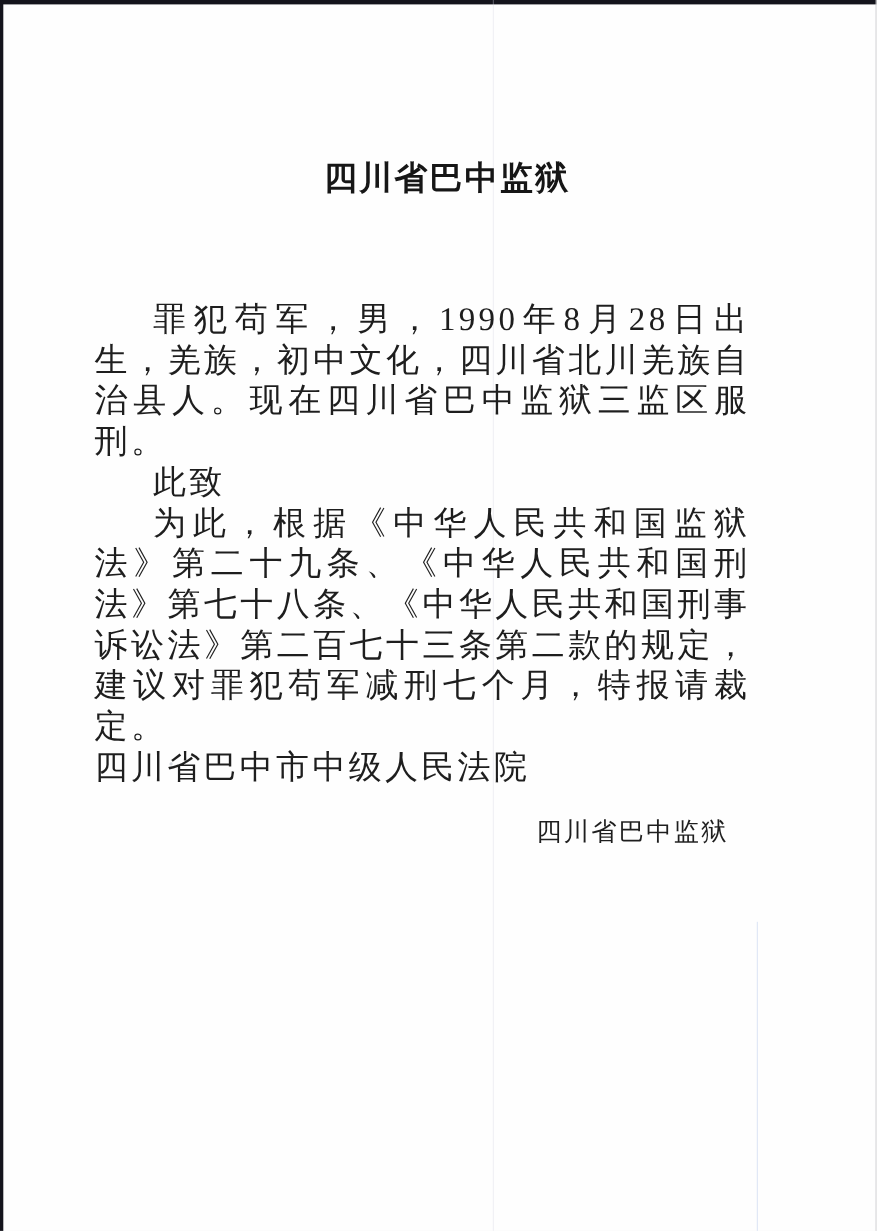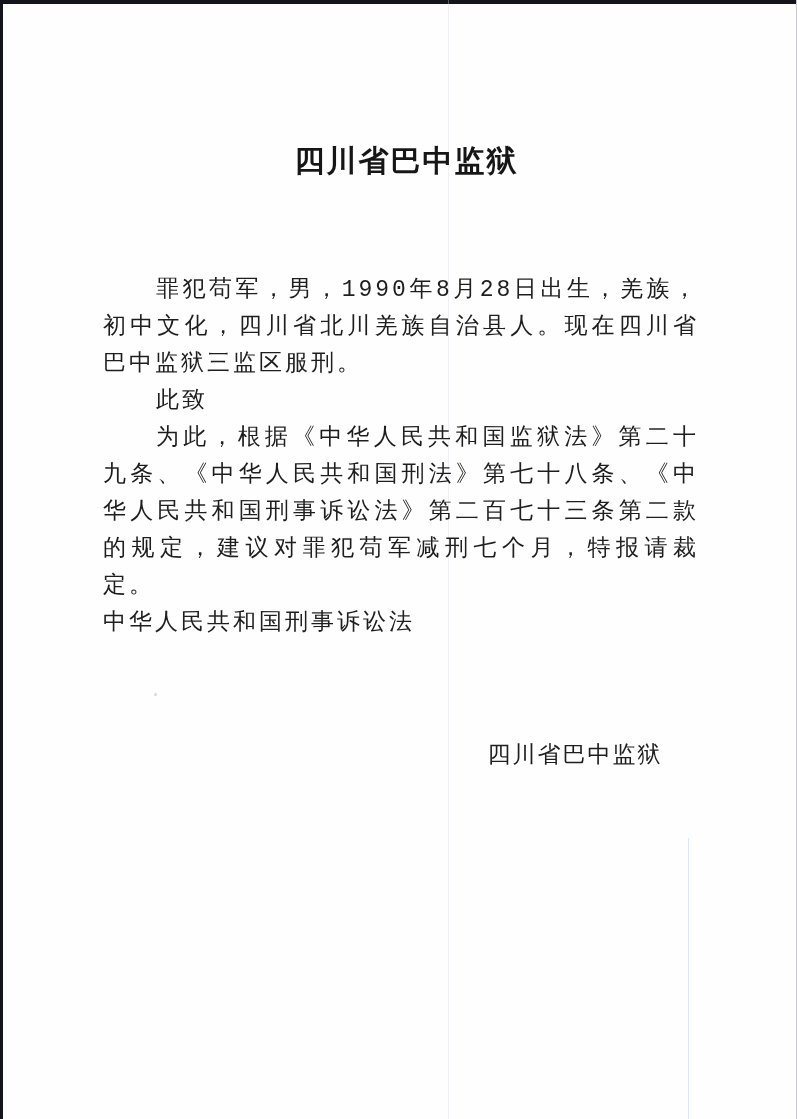--- a/index.html
+++ b/index.html
@@ -7,21 +7,21 @@
     padding: 0;
     background: #e9e9e9;
   }
   .page {
     position: relative;
     width: 797px;
     height: 1119px;
     margin: 0;
     background: #fefefe;
     overflow: hidden;
-    font-family: Liberation Mono, monospace;
+    font-family: Liberation Serif, serif;
     color: #1e1e1e;
   }
   
   .edge-top {
     position: absolute;
     top: 0; left: 0;
     width: 100%; height: 4px;
     background: #14141c;
   }
   .edge-left {
@@ -68,23 +68,23 @@
     font-weight: 700;
     font-size: 30px;
     line-height: 44px;
     letter-spacing: 2px;
     color: #161616;
   }
   
   .body-block {
     position: absolute;
     top: 272px;
-    left: 103px;
+    left: 86px;
     width: 596px;
-    font-size: 23px;
+    font-size: 30px;
     line-height: 37px;
     letter-spacing: 3px;
   }
   .body-block p {
     margin: 0;
     text-align: justify;
     text-justify: inter-ideograph;
   }
   .body-block p.indent {
     text-indent: 53px;
@@ -117,20 +117,20 @@
   <div class="speck"></div>
 
   <div class="title-block">
     <div>四川省巴中监狱</div>
   </div>
 
   <div class="body-block">
     <p class="indent">罪犯苟军，男，1990年8月28日出生，羌族，初中文化，四川省北川羌族自治县人。现在四川省巴中监狱三监区服刑。</p>
     <p class="indent no-justify">此致</p>
     <p class="indent">为此，根据《中华人民共和国监狱法》第二十九条、《中华人民共和国刑法》第七十八条、《中华人民共和国刑事诉讼法》第二百七十三条第二款的规定，建议对罪犯苟军减刑七个月，特报请裁定。</p>
-    <p class="no-justify">中华人民共和国刑事诉讼法</p>
+    <p class="no-justify">四川省巴中市中级人民法院</p>
   </div>
 
   <div class="signature-block">
     <div>四川省巴中监狱</div>
   </div>
 
 </div>
 
 </body></html>

